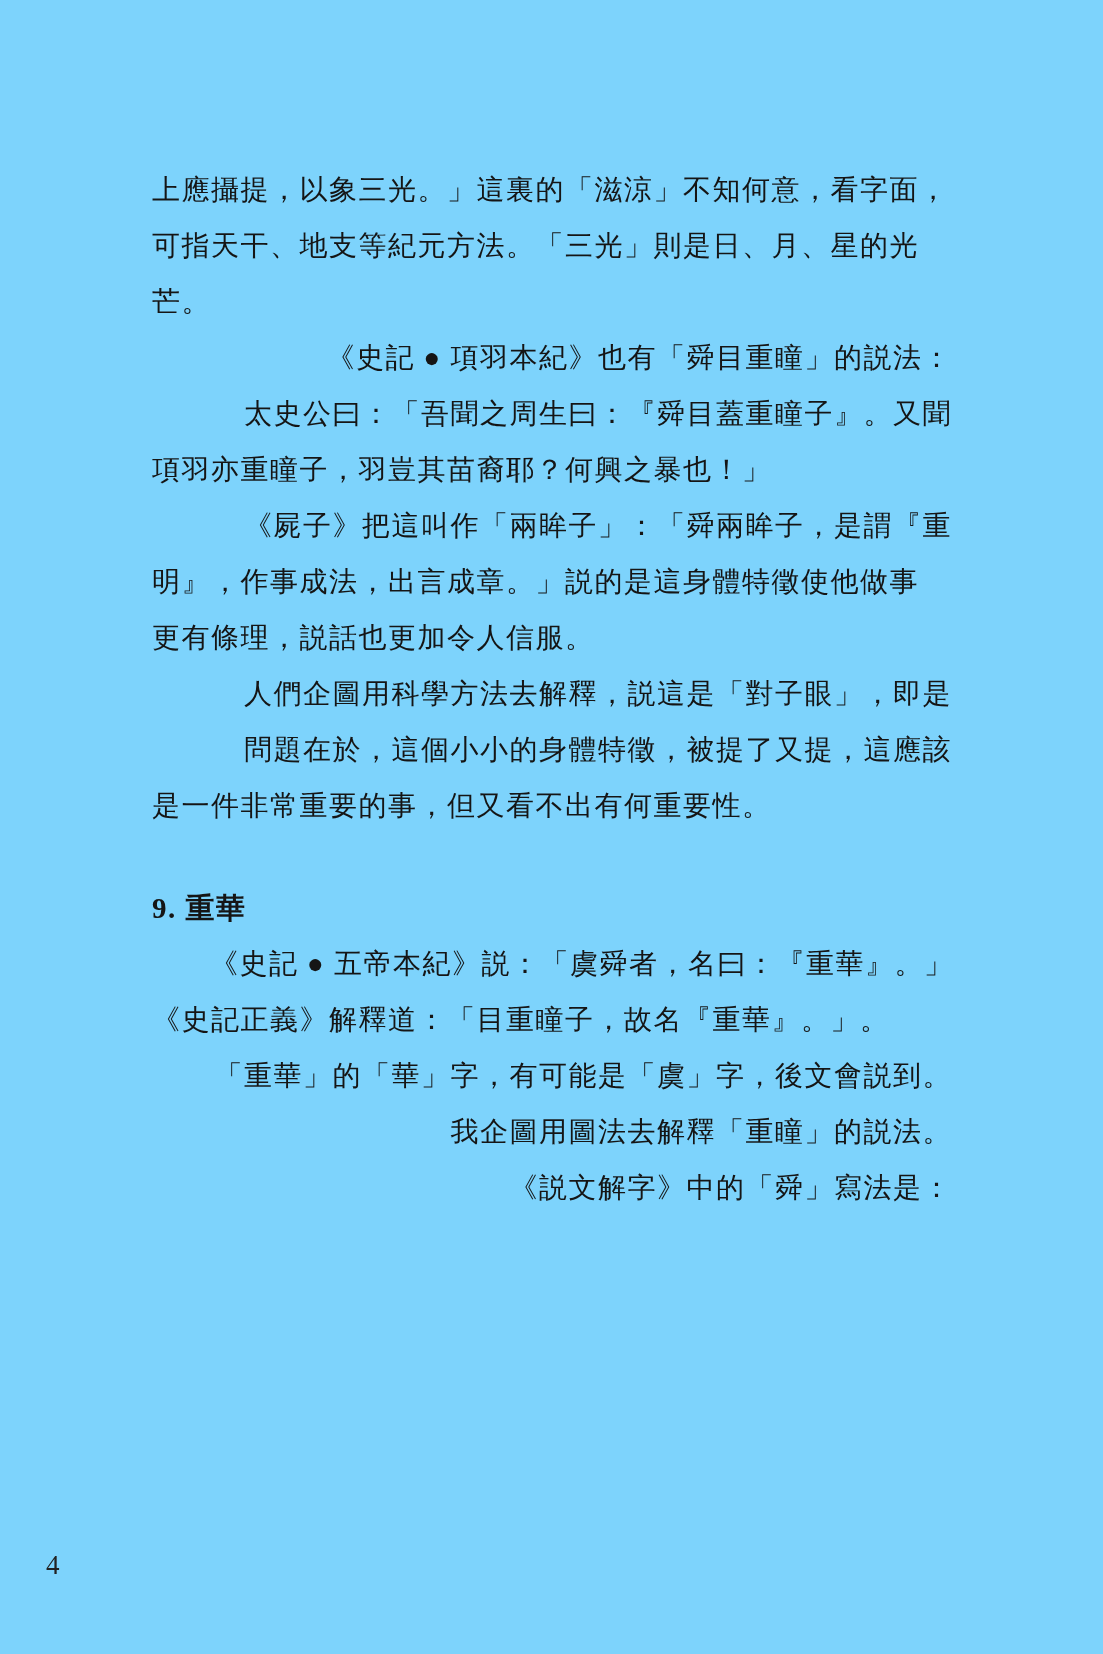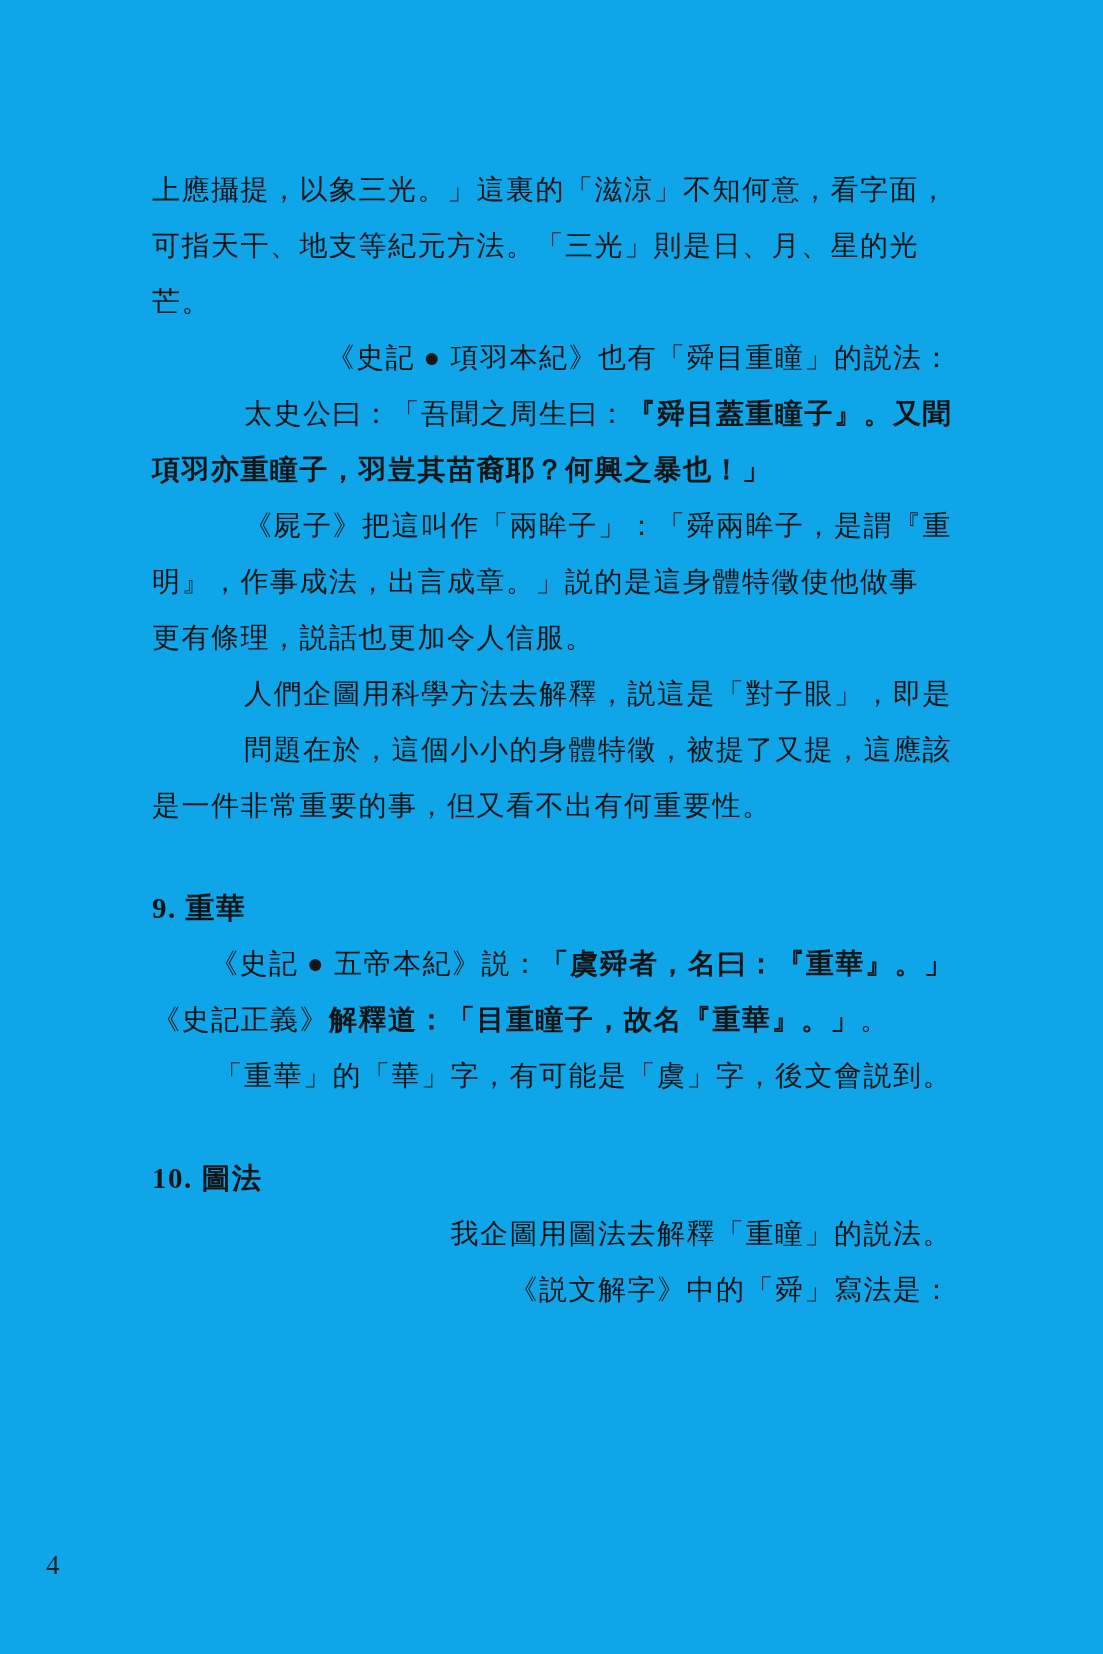--- a/index.html
+++ b/index.html
@@ -4,21 +4,21 @@
 <style>
   html, body {
     margin: 0;
     padding: 0;
     background: #ffffff;
   }
   .page {
     position: relative;
     width: 1103px;
     height: 1654px;
-    background: #0ea5e9;
+    background: #7dd3fc;
     overflow: hidden;
     font-family: "Liberation Serif", "DejaVu Serif", serif;
     color: #151515;
   }
   .content {
     position: absolute;
     left: 152px;
     top: 162px;
     width: 800px;
   }
@@ -37,21 +37,21 @@
   .heading {
     font-size: 29px;
     line-height: 56px;
     height: 56px;
     margin-top: 46px;
     font-weight: 600;
     letter-spacing: 1.5px;
     white-space: nowrap;
   }
   .bold {
-    font-weight: bold;
+    font-weight: normal;
   }
   .page-number {
     position: absolute;
     left: 46px;
     top: 1548px;
     font-size: 27px;
     line-height: 34px;
     color: #222222;
     font-family: "Liberation Serif", "DejaVu Serif", serif;
   }
@@ -70,18 +70,17 @@
       <div class="line indent"><span>《屍子》把這叫作「兩眸子」：「舜兩眸子，是謂『重</span></div>
       <div class="line"><span>明』，作事成法，出言成章。」説的是這身體特徵使他做事</span></div>
       <div class="line"><span>更有條理，説話也更加令人信服。</span></div>
       <div class="line indent"><span>人們企圖用科學方法去解釋，説這是「對子眼」，即是</span></div>
       <div class="line indent"><span>問題在於，這個小小的身體特徵，被提了又提，這應該</span></div>
       <div class="line"><span>是一件非常重要的事，但又看不出有何重要性。</span></div>
       <div class="heading"><span>9. 重華</span></div>
       <div class="line indent"><span>《史記 ● 五帝本紀》説：</span><span class="bold">「虞舜者，名曰：『重華』。」</span></div>
       <div class="line"><span>《史記正義》</span><span class="bold">解釋道：「目重瞳子，故名『重華』。」</span><span>。</span></div>
       <div class="line indent"><span>「重華」的「華」字，有可能是「虞」字，後文會説到。</span></div>
-      <div class="heading"><span>10. 圖法</span></div>
       <div class="line indent"><span>我企圖用圖法去解釋「重瞳」的説法。</span></div>
       <div class="line indent"><span>《説文解字》中的「舜」寫法是：</span></div>
     </main>
   <div class="page-number">4</div>
 </div>
 
 </body></html>

